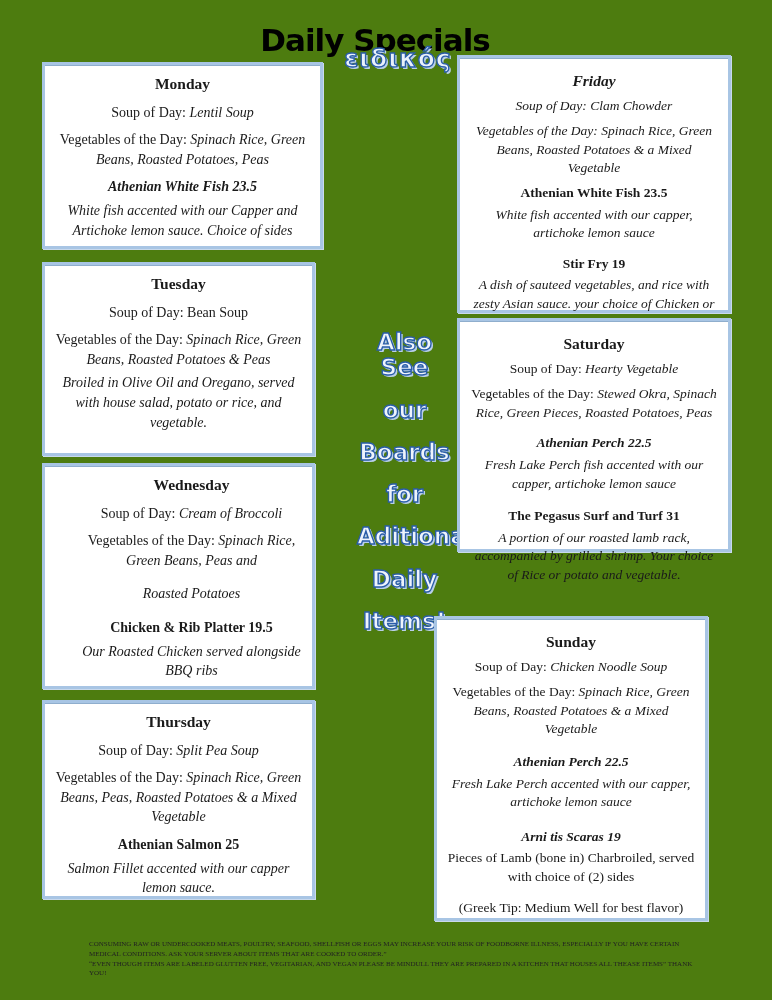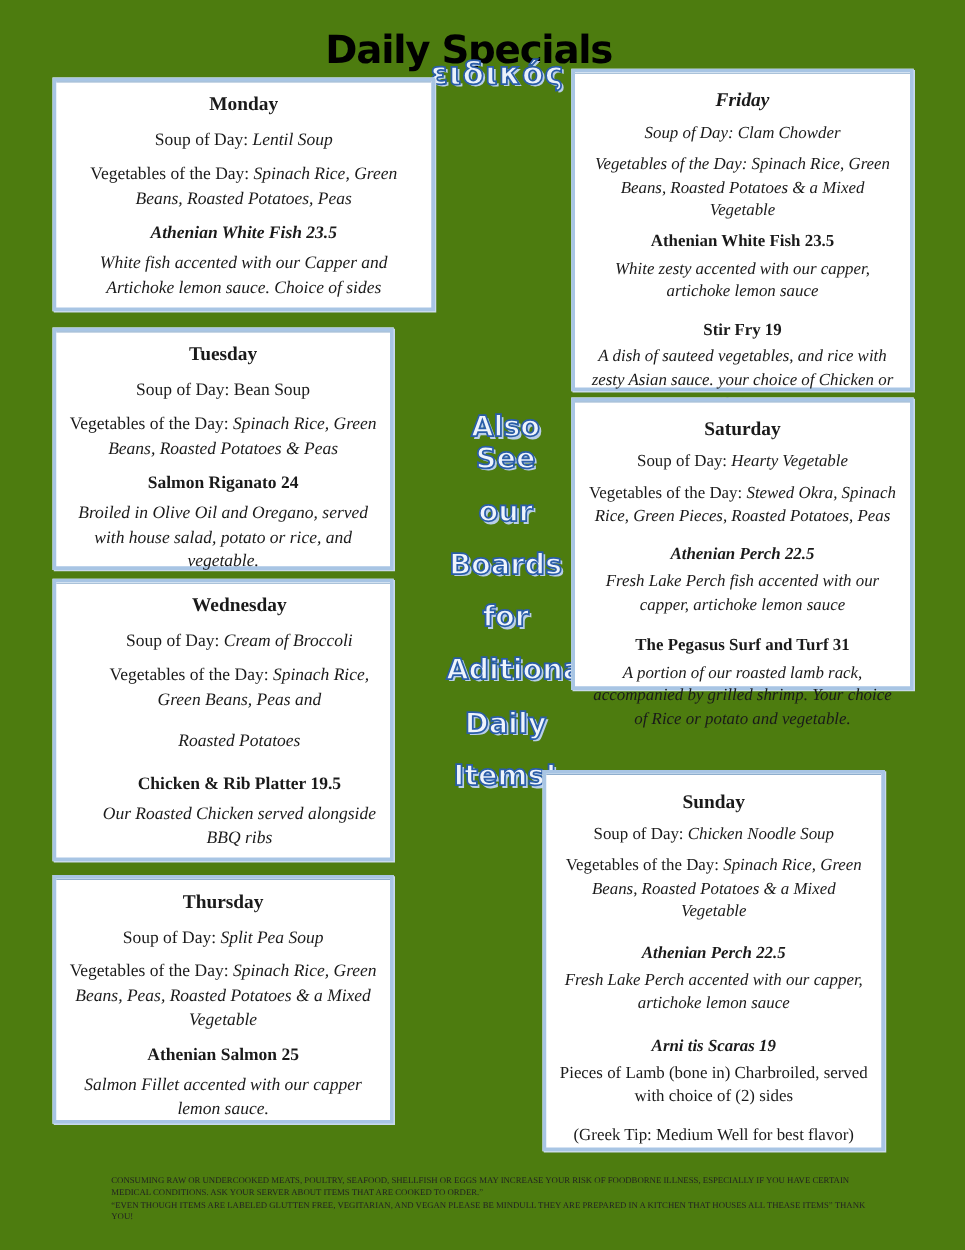--- a/index.html
+++ b/index.html
@@ -48,21 +48,21 @@
   }
   .card p { margin:8px 0; }
   .card .h-day { font-weight:bold; font-size:15.5px; margin:2px 0 8px 0; }
   .col-right .card { font-size:13.5px; line-height:1.38; }
   .col-right .card p { margin:6px 0; }
   .it { font-style:italic; }
   .entree-title { font-weight:bold; }
   .desc { font-style:italic; }
   .up { font-style:normal; }
   
-  #card-monday    { left:42px;  top:62px;  width:306px; height:187px; }
+  #card-monday    { left:42px;  top:62px;  width:281px; height:187px; }
   #card-tuesday   { left:42px;  top:262px; width:273px; height:194px; }
   #card-wednesday { left:42px;  top:463px; width:273px; height:226px;padding-left:36px; }
   #card-thursday  { left:42px;  top:700px; width:273px; height:199px; }
   #card-friday    { left:457px; top:55px;  width:274px; height:258px; }
   #card-saturday  { left:457px; top:318px; width:274px; height:234px; }
   #card-sunday    { left:434px; top:616px; width:274px; height:305px; }
   
   .center-note {
     position:absolute; left:316px; top:330px; width:136px;
     text-align:center;
@@ -99,21 +99,20 @@
       <p><span>Soup of Day: </span><span class="it">Lentil Soup</span></p>
       <p><span>Vegetables of the Day: </span><span class="it">Spinach Rice, Green Beans, Roasted Potatoes, Peas</span></p>
       <p class="entree-title it">Athenian White Fish 23.5</p>
       <p class="desc" style="margin-top:-4px">White fish accented with our Capper and Artichoke lemon sauce. Choice of sides</p>
     </div>
 
     <div class="card" id="card-tuesday">
       <p class="h-day">Tuesday</p>
       <p><span>Soup of Day: </span><span>Bean Soup</span></p>
       <p><span>Vegetables of the Day: </span><span class="it">Spinach Rice, Green Beans, Roasted Potatoes &amp; Peas</span></p>
-      <p class="entree-title">Salmon Riganato 24</p>
       <p class="desc" style="margin-top:-4px">Broiled in Olive Oil and Oregano, served with house salad, potato or rice, and vegetable.</p>
     </div>
 
     <div class="card" id="card-wednesday">
       <p class="h-day">Wednesday</p>
       <p><span>Soup of Day: </span><span class="it">Cream of Broccoli</span></p>
       <p><span>Vegetables of the Day: </span><span class="it">Spinach Rice, Green Beans, Peas and</span></p>
       <p class="it" style="margin-top:14px">Roasted Potatoes</p>
       <p class="entree-title" style="margin-top:14px">Chicken &amp; Rib Platter 19.5</p>
       <p class="desc" style="margin-top:-4px">Our Roasted Chicken served alongside BBQ ribs</p>
@@ -139,21 +138,21 @@
     <div>Items!</div>
   </div>
 
   <div class="col-right">
 
     <div class="card" id="card-friday">
       <p class="h-day it">Friday</p>
       <p class="it"><span>Soup of Day: </span><span>Clam Chowder</span></p>
       <p class="it"><span>Vegetables of the Day: </span><span>Spinach Rice, Green Beans, Roasted Potatoes &amp; a Mixed Vegetable</span></p>
       <p class="entree-title">Athenian White Fish 23.5</p>
-      <p class="desc" style="margin-top:-3px">White zesty accented with our capper, artichoke lemon sauce</p>
+      <p class="desc" style="margin-top:-3px">White fish accented with our capper, artichoke lemon sauce</p>
       <p class="entree-title" style="margin-top:12px">Stir Fry 19</p>
       <p class="desc" style="margin-top:-3px">A dish of sauteed vegetables, and rice with zesty Asian sauce. your choice of Chicken or Shrimp.</p>
     </div>
 
     <div class="card" id="card-saturday">
       <p class="h-day">Saturday</p>
       <p><span>Soup of Day: </span><span class="it">Hearty Vegetable</span></p>
       <p><span>Vegetables of the Day: </span><span class="it">Stewed Okra, Spinach Rice, Green Pieces, Roasted Potatoes, Peas</span></p>
       <p class="entree-title it" style="margin-top:12px">Athenian Perch 22.5</p>
       <p class="desc" style="margin-top:-3px">Fresh Lake Perch fish accented with our capper, artichoke lemon sauce</p>

